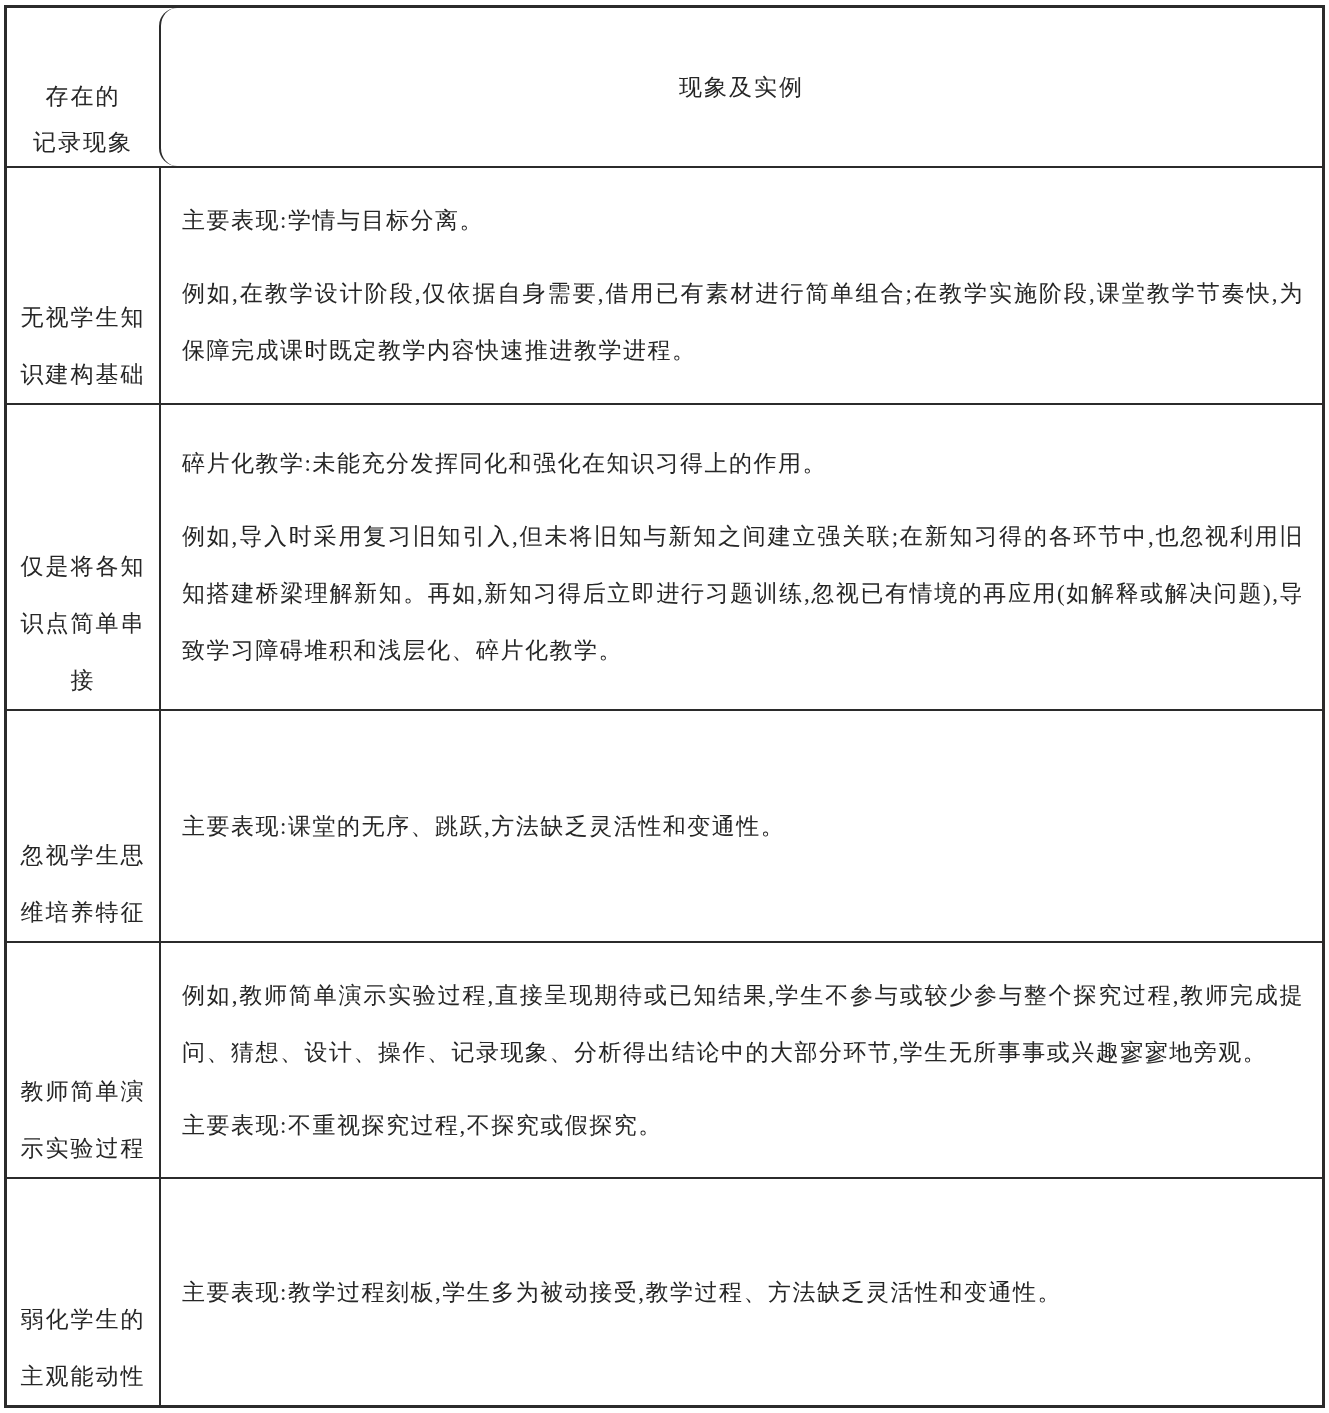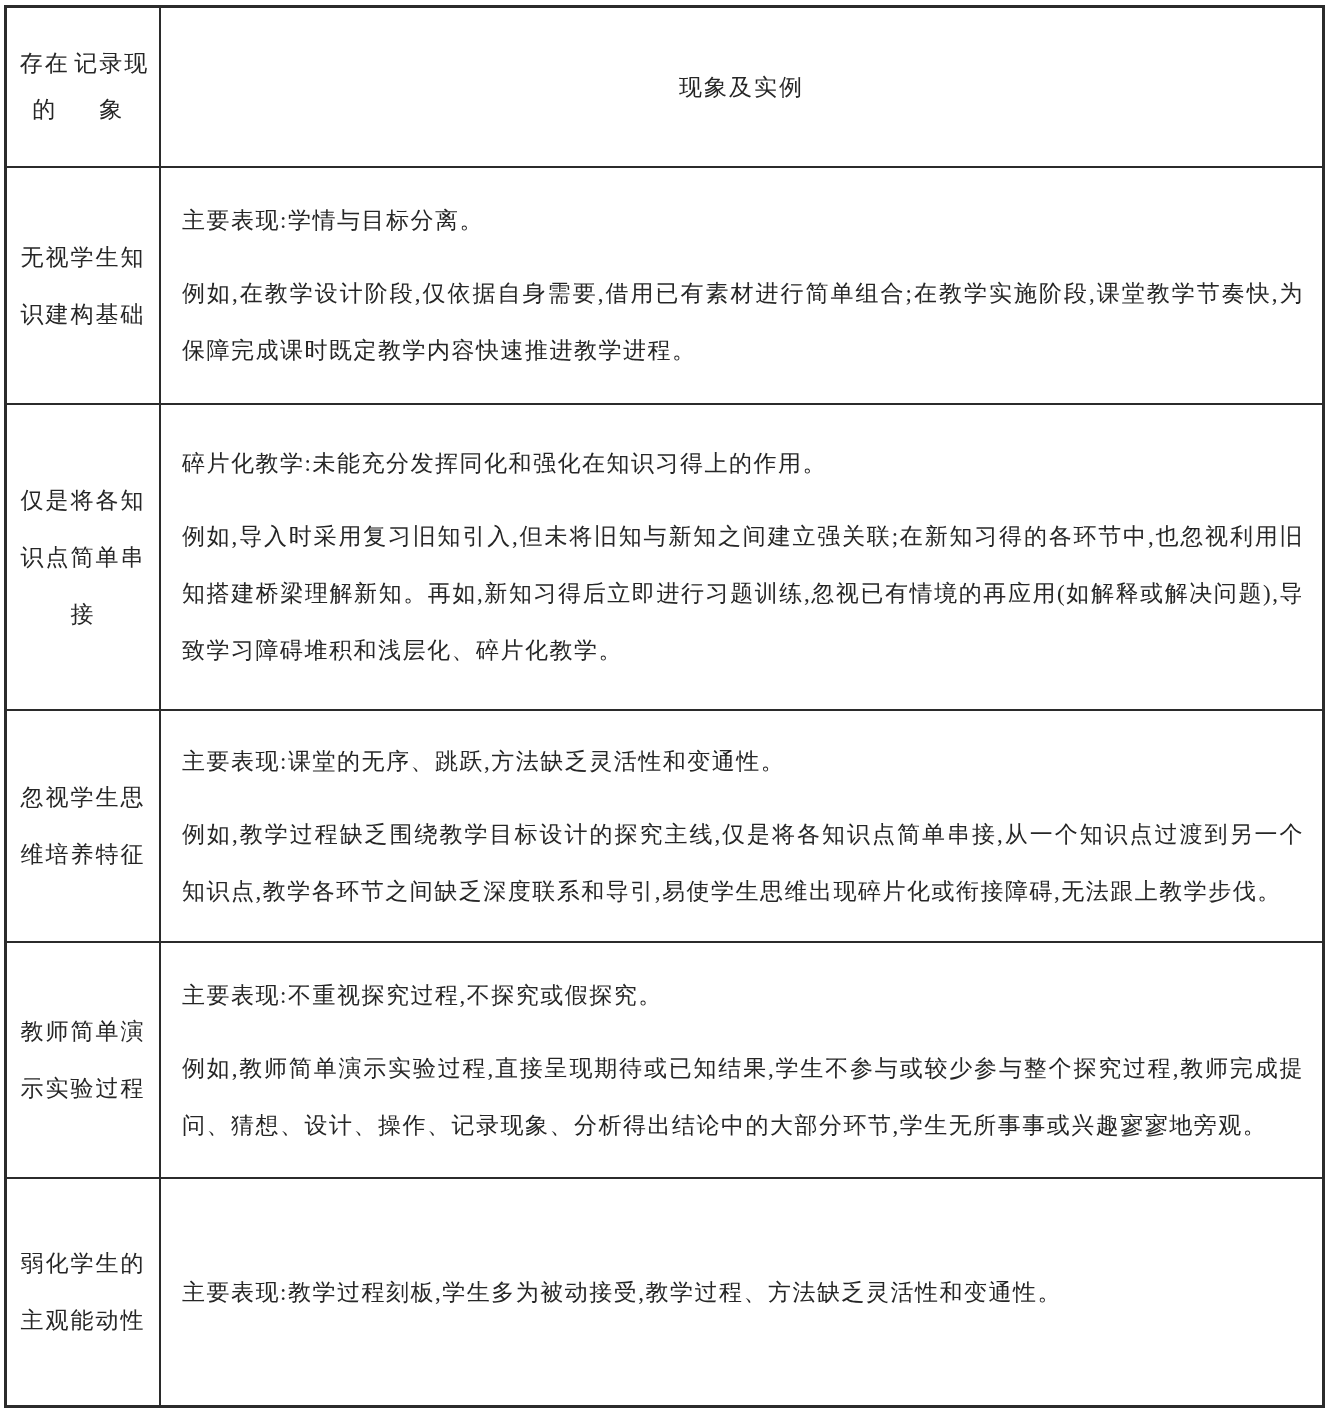--- a/index.html
+++ b/index.html
@@ -35,23 +35,23 @@
   .row-1 { height: 237px; }
   .row-2 { height: 306px; }
   .row-3 { height: 232px; }
   .row-4 { height: 236px; }
   .row-5 { flex: 1 1 auto; }
   .cell-problem {
     width: 152px;
     flex: 0 0 152px;
     box-sizing: border-box;
     display: flex;
-    flex-direction: row;
+    flex-direction: column;
     align-items: center;
-    justify-content: space-between;
+    justify-content: flex-end;
     text-align: center;
     font-size: 23px;
     line-height: 57px;
     letter-spacing: 2px;
     padding: 0 9px;
   }
   .cell-example {
     flex: 1 1 auto;
     box-sizing: border-box;
     border-left: 2px solid #2b2b2b;
@@ -71,20 +71,21 @@
   .header-problem {
     font-size: 23px;
     line-height: 46px;
     letter-spacing: 2px;
   }
   .header-example {
     align-items: center;
     justify-content: center;
     text-align: left;
     padding: 0;
+    border-radius: 18px;
   }
   .header-example .header-title {
     font-size: 23px;
     letter-spacing: 2px;
   }
 </style>
 </head>
 <body>
 
 <div class="page">
@@ -119,31 +120,30 @@
         <p>例如,导入时采用复习旧知引入,但未将旧知与新知之间建立强关联;在新知习得的各环节中,也忽视利用旧知搭建桥梁理解新知。再如,新知习得后立即进行习题训练,忽视已有情境的再应用(如解释或解决问题),导致学习障碍堆积和浅层化、碎片化教学。</p>
       </div>
     </div>
 
     <div class="row row-3">
       <div class="cell-problem">
         <div>忽视学生思维培养特征</div>
       </div>
       <div class="cell-example">
         <p>主要表现:课堂的无序、跳跃,方法缺乏灵活性和变通性。</p>
-        <p>例如,教学过程缺乏围绕教学目标设计的探究主线,仅是将各知识点简单串接,从一个知识点过渡到另一个知识点,教学各环节之间缺乏深度联系和导引,易使学生思维出现碎片化或衔接障碍,无法跟上教学步伐。</p>
       </div>
     </div>
 
     <div class="row row-4">
       <div class="cell-problem">
         <div>教师简单演示实验过程</div>
       </div>
       <div class="cell-example">
+        <p>例如,教师简单演示实验过程,直接呈现期待或已知结果,学生不参与或较少参与整个探究过程,教师完成提问、猜想、设计、操作、记录现象、分析得出结论中的大部分环节,学生无所事事或兴趣寥寥地旁观。</p>
         <p>主要表现:不重视探究过程,不探究或假探究。</p>
-        <p>例如,教师简单演示实验过程,直接呈现期待或已知结果,学生不参与或较少参与整个探究过程,教师完成提问、猜想、设计、操作、记录现象、分析得出结论中的大部分环节,学生无所事事或兴趣寥寥地旁观。</p>
       </div>
     </div>
 
     <div class="row row-5">
       <div class="cell-problem">
         <div>弱化学生的主观能动性</div>
       </div>
       <div class="cell-example">
         <p>主要表现:教学过程刻板,学生多为被动接受,教学过程、方法缺乏灵活性和变通性。</p>
       </div>

